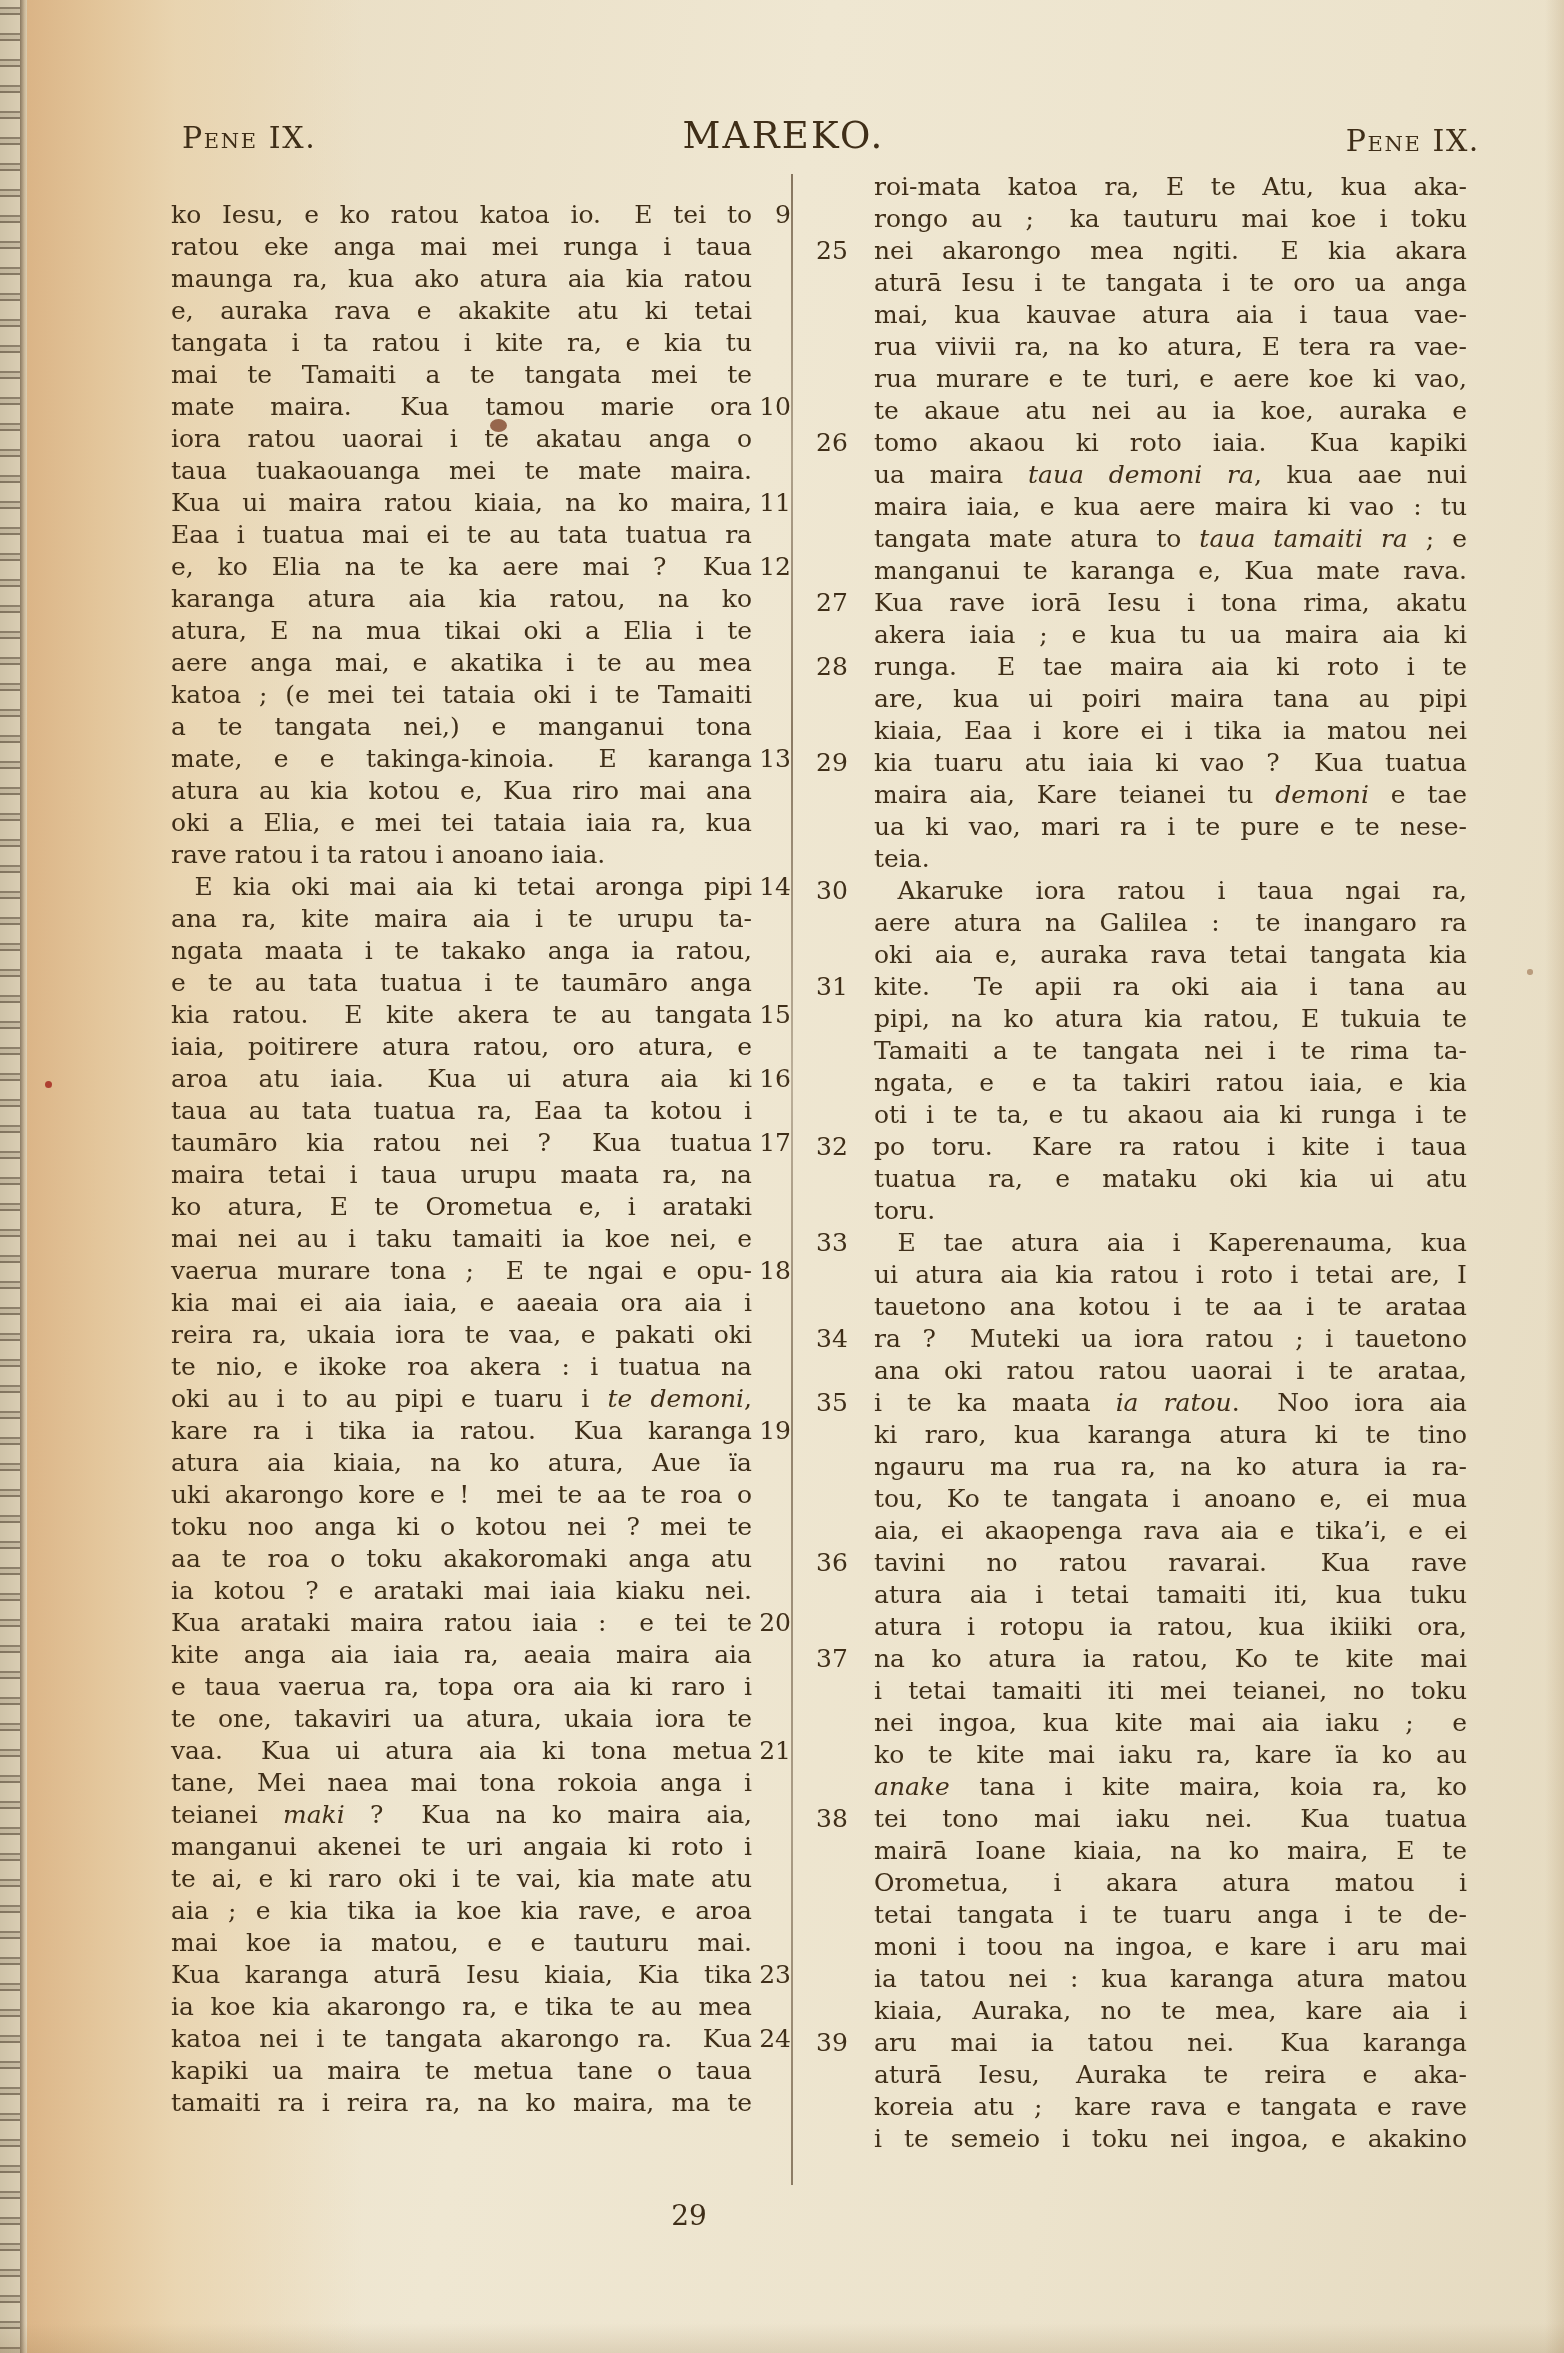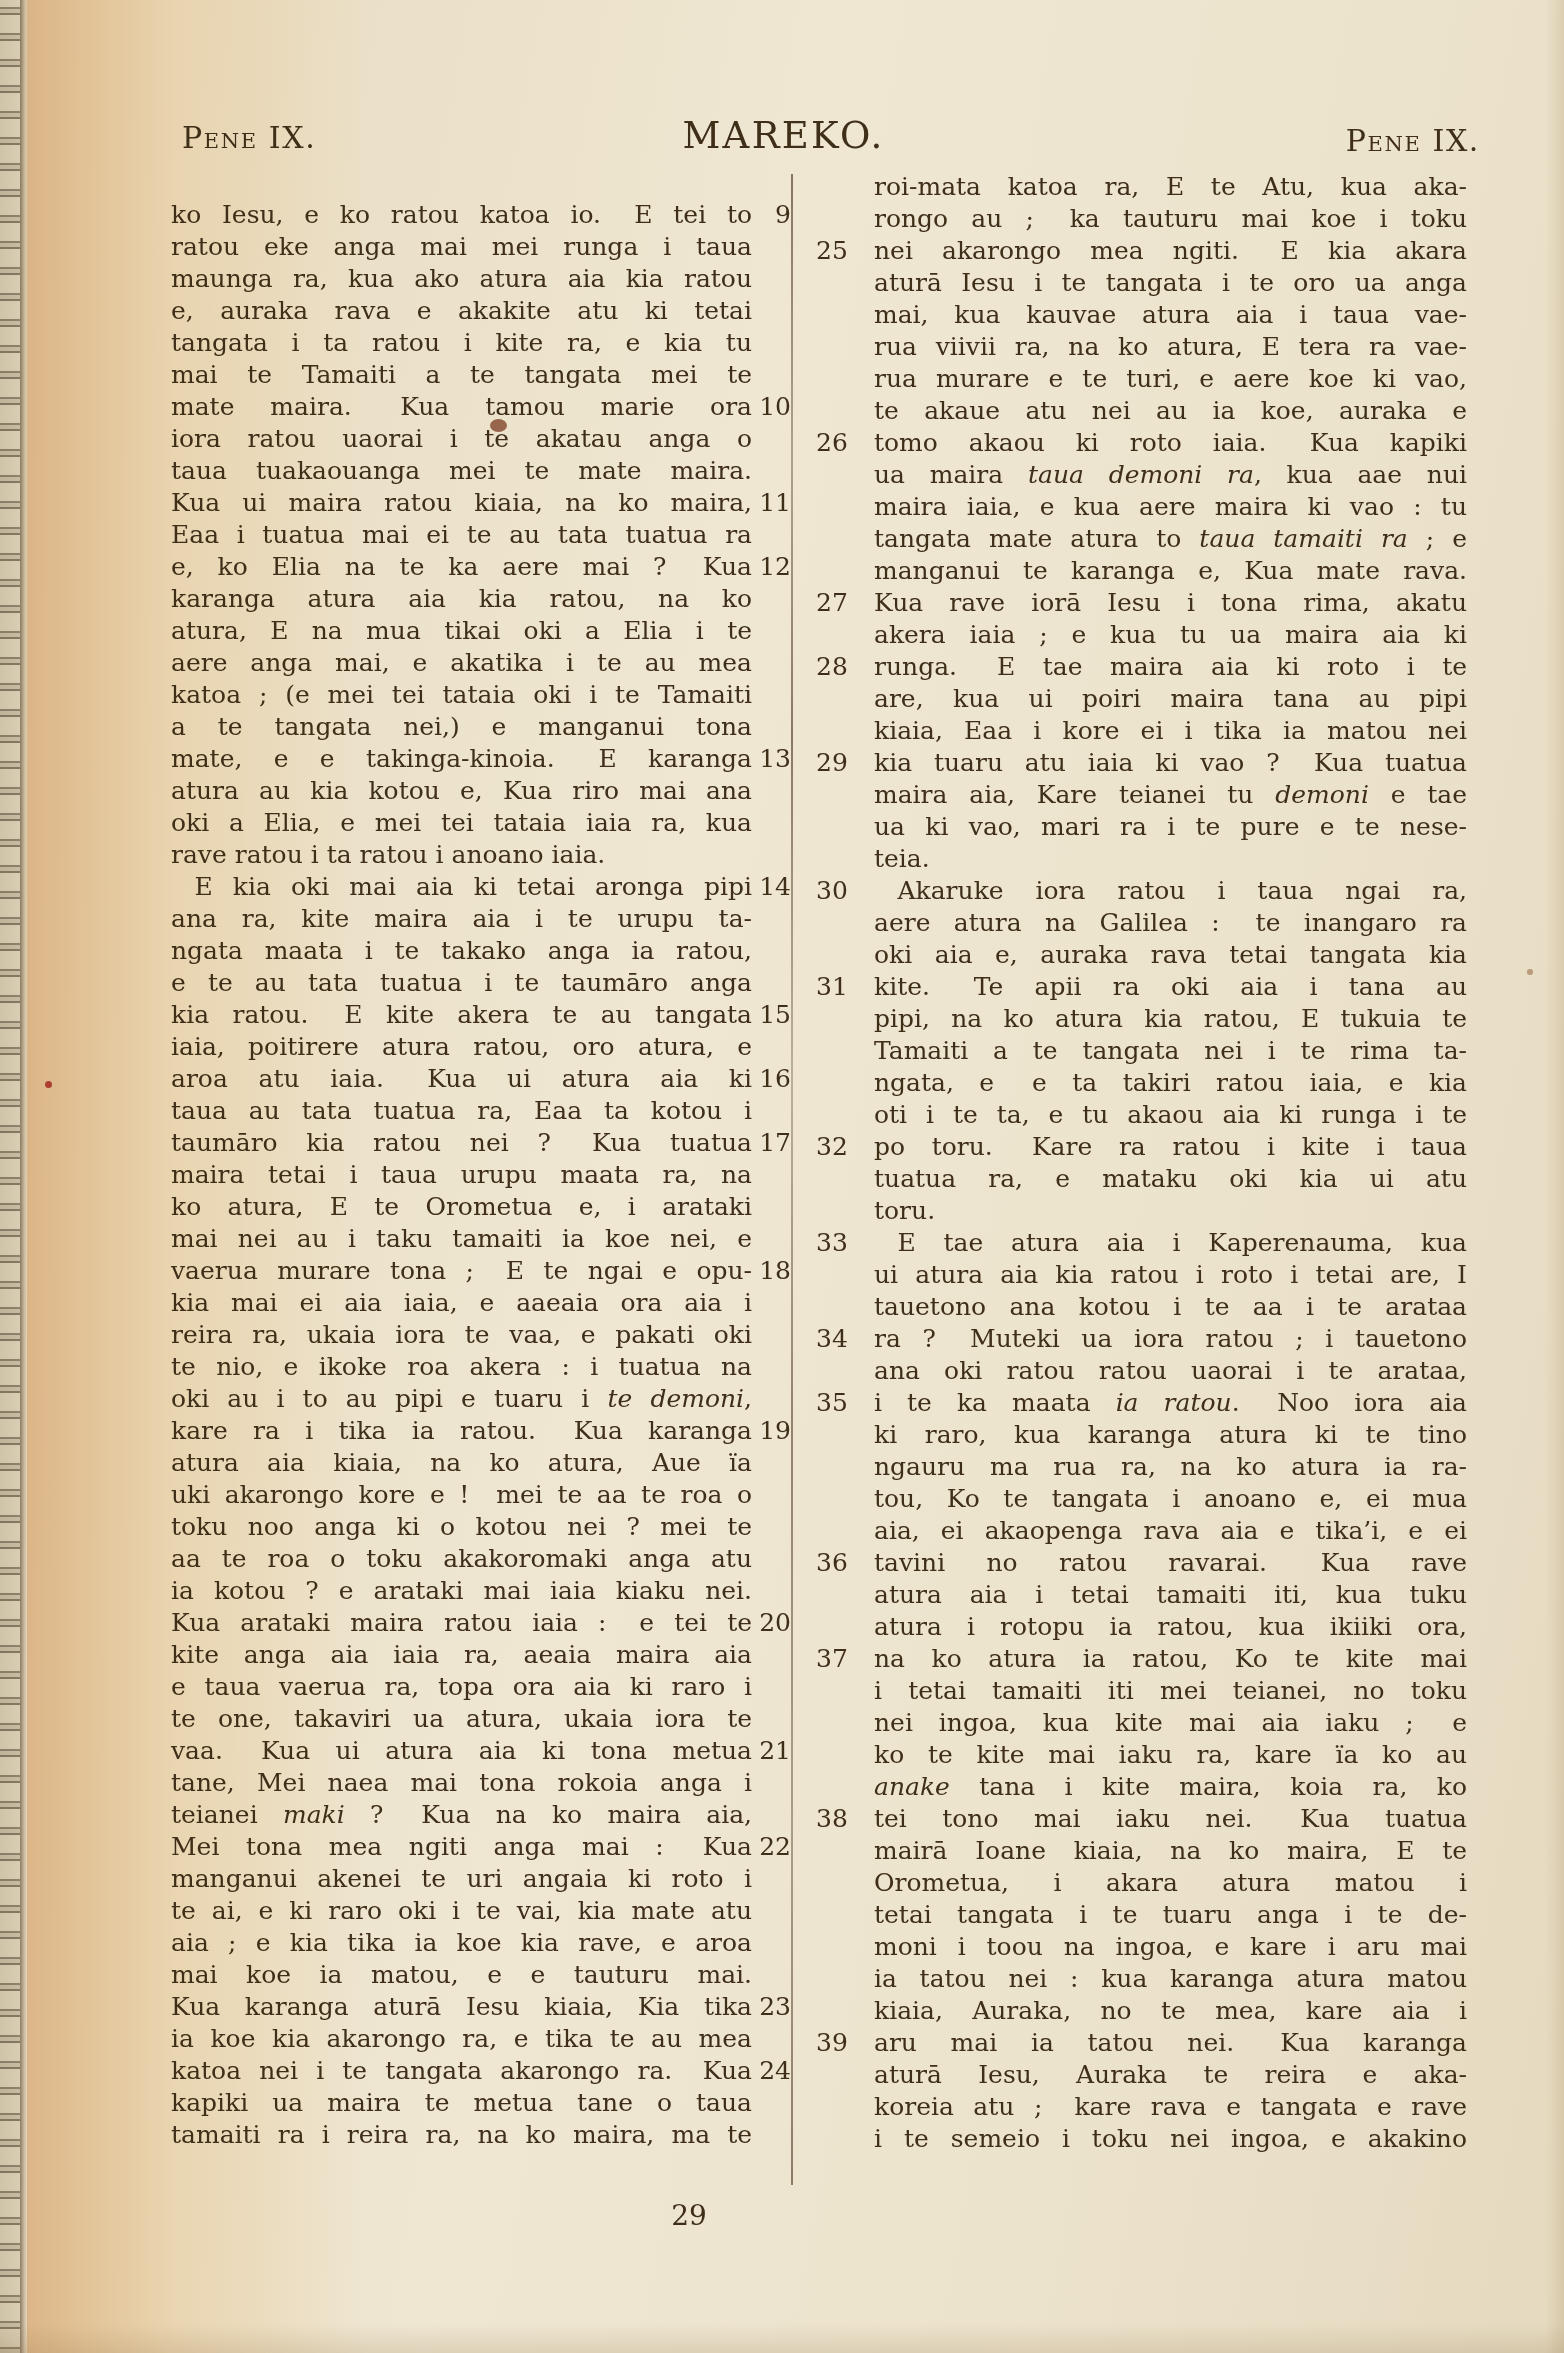--- a/index.html
+++ b/index.html
@@ -304,24 +304,20 @@
       </div>
       <div class="line">
         <span class="text"><span>tane, Mei naea mai tona rokoia anga i</span></span>
         <span class="vnum"></span>
       </div>
       <div class="line">
         <span class="text"><span>teianei </span><span class="it">maki</span><span> ?  Kua na ko maira aia,</span></span>
         <span class="vnum"></span>
       </div>
       <div class="line">
-        <span class="text"><span>Mei tona mea ngiti anga mai :  Kua</span></span>
-        <span class="vnum">22</span>
-      </div>
-      <div class="line">
         <span class="text"><span>manganui akenei te uri angaia ki roto i</span></span>
         <span class="vnum"></span>
       </div>
       <div class="line">
         <span class="text"><span>te ai, e ki raro oki i te vai, kia mate atu</span></span>
         <span class="vnum"></span>
       </div>
       <div class="line">
         <span class="text"><span>aia ; e kia tika ia koe kia rave, e aroa</span></span>
         <span class="vnum"></span>

